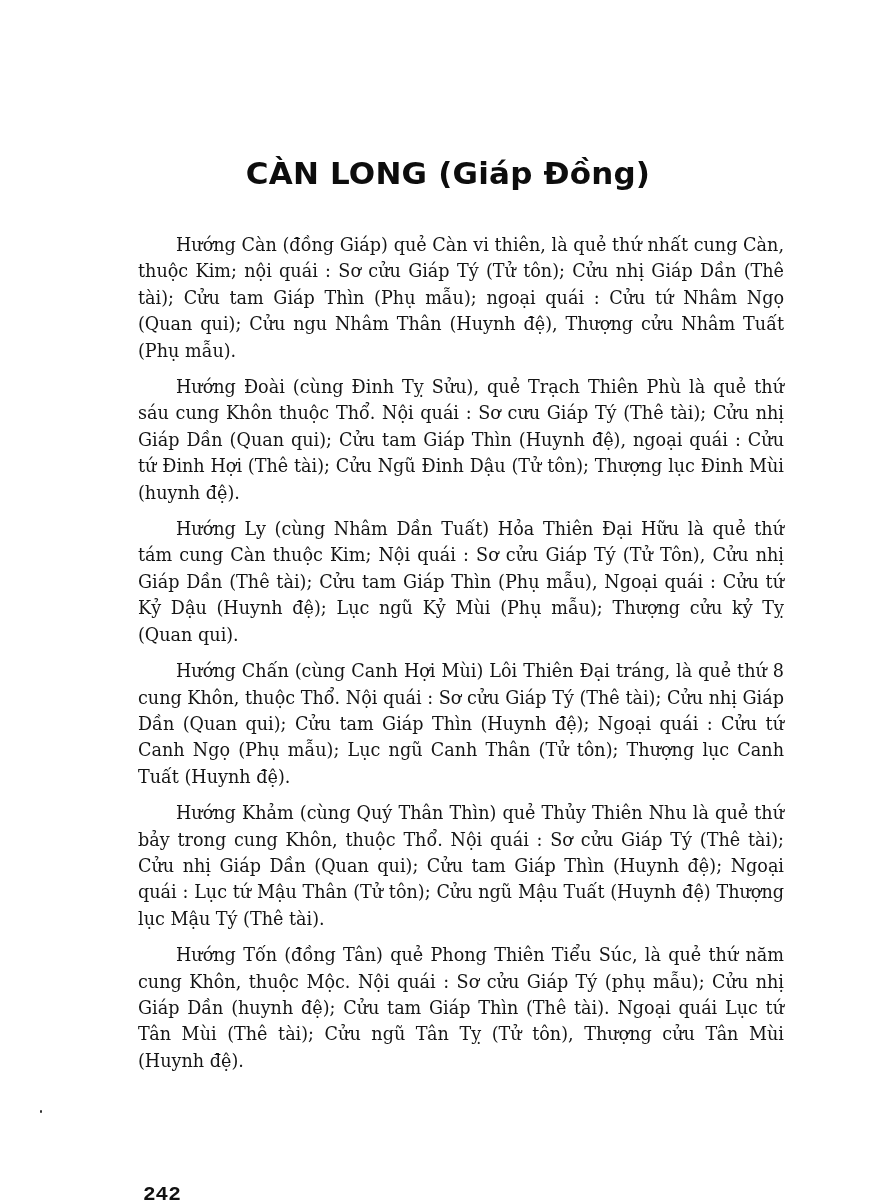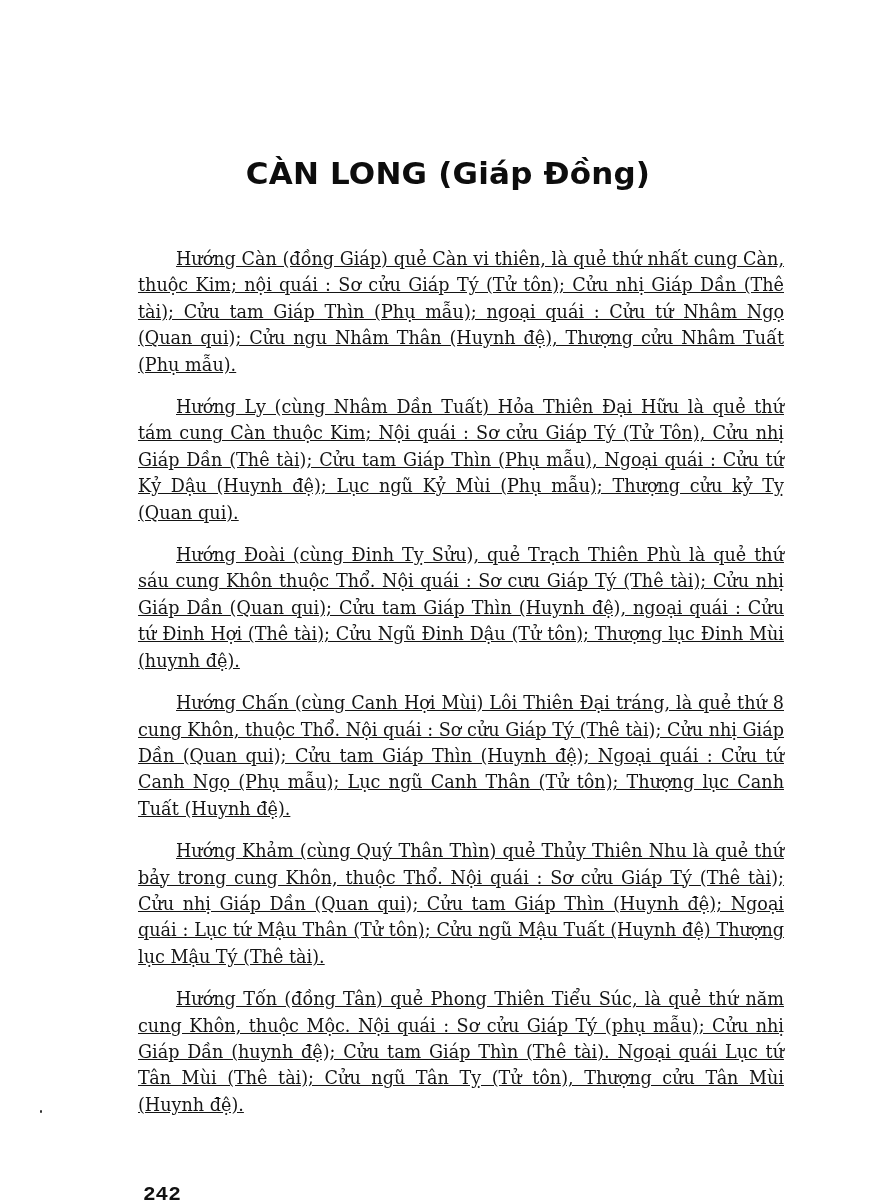--- a/index.html
+++ b/index.html
@@ -37,23 +37,22 @@
       left: 138px;
       top: 230px;
       width: 646px;
       font-family: "DejaVu Serif", serif;
       font-size: 17.6px;
       line-height: 26.4px;
       text-align: justify;
       color: #151515;
     }
     .para {
-      margin: 16px 0 10px 0;
+      margin: 2px 0 10px 0;
       text-indent: 38px;
-      text-decoration: underline;
     }
     .page-number {
       position: absolute;
       left: 143px;
       top: 1183px;
       font-family: Liberation Mono, monospace;
       font-weight: bold;
       font-size: 21px;
       color: #111111;
     }
@@ -68,22 +67,22 @@
     }
   </style>
 </head>
 <body>
 
 <div class="page">
   <h1 class="title" style="margin:0;">CÀN LONG (Giáp Đồng)</h1>
 
   <div class="body-text">
     <p class="para">Hướng Càn (đồng Giáp) quẻ Càn vi thiên, là quẻ thứ nhất cung Càn, thuộc Kim; nội quái : Sơ cửu Giáp Tý (Tử tôn); Cửu nhị Giáp Dần (Thê tài); Cửu tam Giáp Thìn (Phụ mẫu); ngoại quái : Cửu tứ Nhâm Ngọ (Quan qui); Cửu ngu Nhâm Thân (Huynh đệ), Thượng cửu Nhâm Tuất (Phụ mẫu).</p>
+    <p class="para">Hướng Đoài (cùng Đinh Tỵ Sửu), quẻ Trạch Thiên Phù là quẻ thứ sáu cung Khôn thuộc Thổ. Nội quái : Sơ cưu Giáp Tý (Thê tài); Cửu nhị Giáp Dần (Quan qui); Cửu tam Giáp Thìn (Huynh đệ), ngoại quái : Cửu tứ Đinh Hợi (Thê tài); Cửu Ngũ Đinh Dậu (Tử tôn); Thượng lục Đinh Mùi (huynh đệ).</p>
     <p class="para">Hướng Ly (cùng Nhâm Dần Tuất) Hỏa Thiên Đại Hữu là quẻ thứ tám cung Càn thuộc Kim; Nội quái : Sơ cửu Giáp Tý (Tử Tôn), Cửu nhị Giáp Dần (Thê tài); Cửu tam Giáp Thìn (Phụ mẫu), Ngoại quái : Cửu tứ Kỷ Dậu (Huynh đệ); Lục ngũ Kỷ Mùi (Phụ mẫu); Thượng cửu kỷ Tỵ (Quan qui).</p>
-    <p class="para">Hướng Đoài (cùng Đinh Tỵ Sửu), quẻ Trạch Thiên Phù là quẻ thứ sáu cung Khôn thuộc Thổ. Nội quái : Sơ cưu Giáp Tý (Thê tài); Cửu nhị Giáp Dần (Quan qui); Cửu tam Giáp Thìn (Huynh đệ), ngoại quái : Cửu tứ Đinh Hợi (Thê tài); Cửu Ngũ Đinh Dậu (Tử tôn); Thượng lục Đinh Mùi (huynh đệ).</p>
     <p class="para">Hướng Chấn (cùng Canh Hợi Mùi) Lôi Thiên Đại tráng, là quẻ thứ 8 cung Khôn, thuộc Thổ. Nội quái : Sơ cửu Giáp Tý (Thê tài); Cửu nhị Giáp Dần (Quan qui); Cửu tam Giáp Thìn (Huynh đệ); Ngoại quái : Cửu tứ Canh Ngọ (Phụ mẫu); Lục ngũ Canh Thân (Tử tôn); Thượng lục Canh Tuất (Huynh đệ).</p>
     <p class="para">Hướng Khảm (cùng Quý Thân Thìn) quẻ Thủy Thiên Nhu là quẻ thứ bảy trong cung Khôn, thuộc Thổ. Nội quái : Sơ cửu Giáp Tý (Thê tài); Cửu nhị Giáp Dần (Quan qui); Cửu tam Giáp Thìn (Huynh đệ); Ngoại quái : Lục tứ Mậu Thân (Tử tôn); Cửu ngũ Mậu Tuất (Huynh đệ) Thượng lục Mậu Tý (Thê tài).</p>
     <p class="para">Hướng Tốn (đồng Tân) quẻ Phong Thiên Tiểu Súc, là quẻ thứ năm cung Khôn, thuộc Mộc. Nội quái : Sơ cửu Giáp Tý (phụ mẫu); Cửu nhị Giáp Dần (huynh đệ); Cửu tam Giáp Thìn (Thê tài). Ngoại quái Lục tứ Tân Mùi (Thê tài); Cửu ngũ Tân Tỵ (Tử tôn), Thượng cửu Tân Mùi (Huynh đệ).</p>
   </div>
 
   <div class="speck"></div>
 
   <div class="page-number">242</div>
 </div>
 

